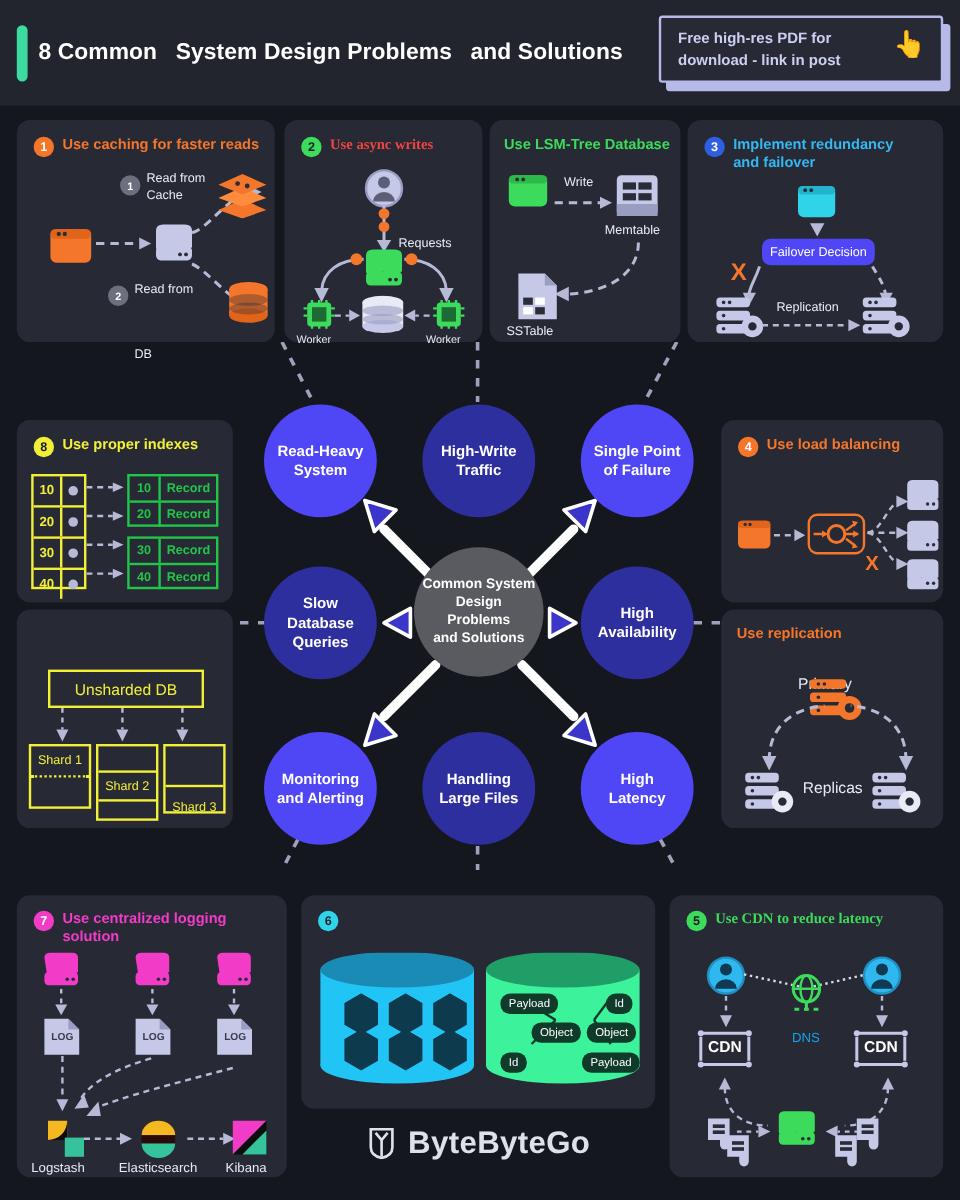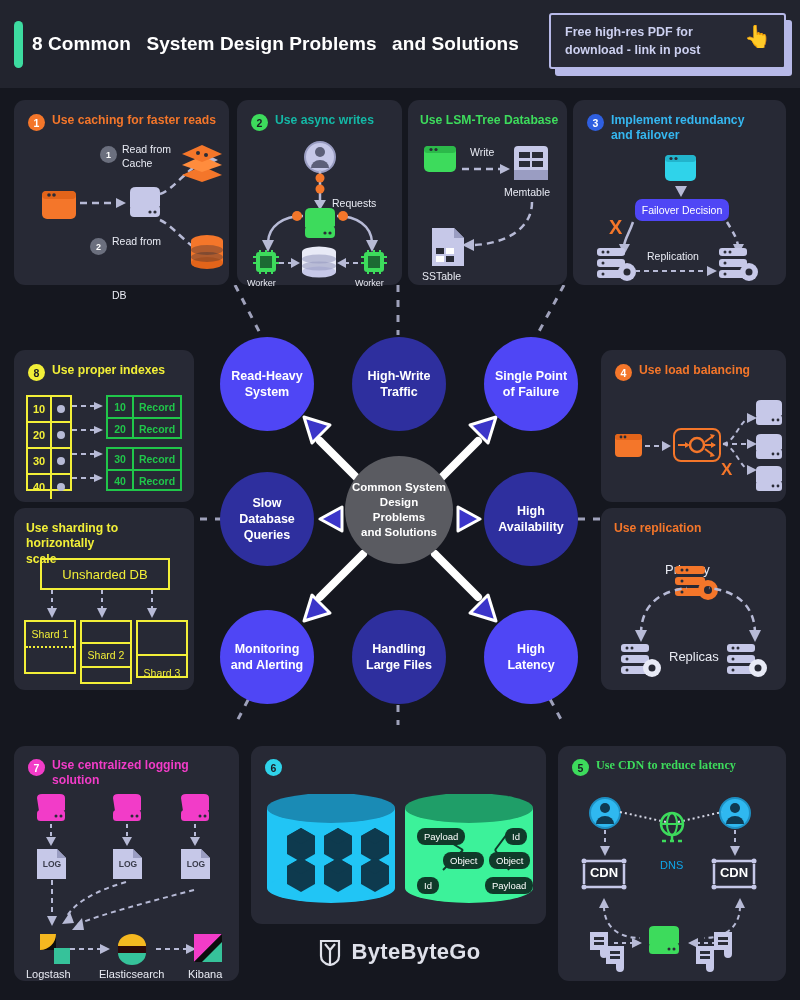--- a/index.html
+++ b/index.html
@@ -134,21 +134,21 @@
       <ellipse cx="19" cy="23" rx="16" ry="5" fill="#2a2c37" opacity=".35"></ellipse>
     </svg>
     <div class="circlebadge" style="left:76px;top:138px;width:17px;height:17px;">2</div>
     <div class="lbl" style="left:98px;top:135px;">Read from</div>
     <div class="lbl" style="left:98px;top:149px;margin-top:40px;">DB</div>
   </div>
 
   <div class="panel" style="left:237px;top:100px;width:165px;height:185px;">
     <div class="p-head" style="left:14px;top:13px;">
       <div class="p-num" style="background:#3ddb5c;">2</div>
-      <div class="p-title" style="color:#14b8a6;">Use async writes</div>
+      <div class="p-title" style="color:#ef4444;font-family:Liberation Serif, serif;">Use async writes</div>
     </div>
 
     <svg class="abs" style="left:66px;top:40px;" width="34" height="34">
       <circle cx="17" cy="17" r="15" fill="#c6c8e8" stroke="#9a9dc2" stroke-width="2"></circle>
       <circle cx="17" cy="12" r="5" fill="#5c5f78"></circle>
       <path d="M8 28 a9 8 0 0 1 18 0 z" fill="#5c5f78"></path>
     </svg>
     <svg class="abs" style="left:74px;top:70px;" width="18" height="42">
       <line x1="9" y1="0" x2="9" y2="30" stroke="#b7bad6" stroke-width="2.5"></line>
       <polygon points="3,30 15,30 9,40" fill="#b7bad6"></polygon>
@@ -390,24 +390,20 @@
         <div style="flex:1;display:flex;align-items:center;justify-content:center;color:#20c64a;font-size:10.5px;font-weight:bold;">Record</div>
       </div>
       <div style="display:flex;height:20px;">
         <div style="width:24px;border-right:2px solid #20c64a;display:flex;align-items:center;justify-content:center;color:#20c64a;font-size:10.5px;font-weight:bold;">40</div>
         <div style="flex:1;display:flex;align-items:center;justify-content:center;color:#20c64a;font-size:10.5px;font-weight:bold;">Record</div>
       </div>
     </div>
   </div>
 
   <div class="panel" style="left:14px;top:508px;width:180px;height:182px;">
-    <div class="p-title abs" style="left:12px;top:13px;width:158px;color:#f2ef38;">
-      <div>Use sharding to horizontally</div>
-      <div>scale</div>
-    </div>
     <div class="abs" style="left:26px;top:50px;width:130px;height:32px;border:2px solid #f2ef38;box-sizing:border-box;display:flex;align-items:center;justify-content:center;color:#f2ef38;font-size:13px;">Unsharded DB</div>
     <svg class="abs" style="left:26px;top:82px;" width="130" height="30">
       <g stroke="#b7bad6" stroke-width="2" stroke-dasharray="4,4" fill="none">
         <line x1="12" y1="0" x2="12" y2="18"></line>
           <line x1="62" y1="0" x2="62" y2="18"></line>
           <line x1="112" y1="0" x2="112" y2="18"></line>
       </g>
       <g fill="#b7bad6">
         <polygon points="7,18 17,18 12,28"></polygon>
           <polygon points="57,18 67,18 62,28"></polygon>
@@ -887,16 +883,16 @@
       <rect x="8" y="14" width="10" height="3" fill="#2a2c37"></rect>
     </svg>
   </div>
 
   <div class="abs" style="left:251px;top:932px;width:295px;height:40px;display:flex;align-items:center;justify-content:center;gap:9px;">
     <svg width="26" height="28">
       <path d="M4 3 h18 v15 q0 7 -9 9 q-9 -2 -9 -9 z" fill="none" stroke="#dfe1ea" stroke-width="2.2"></path>
       <path d="M8 6 l5 6 l5 -6" fill="none" stroke="#dfe1ea" stroke-width="2.2"></path>
       <line x1="13" y1="12" x2="13" y2="26" stroke="#dfe1ea" stroke-width="2.2"></line>
     </svg>
-    <div style="font-size:22px;font-weight:bold;letter-spacing:.3px;color:#dfe1ea;">ByteByteGo</div>
+    <div style="font-size:26px;font-weight:bold;letter-spacing:.3px;color:#dfe1ea;">ByteByteGo</div>
   </div>
 
 </div>
 
 </body></html>

